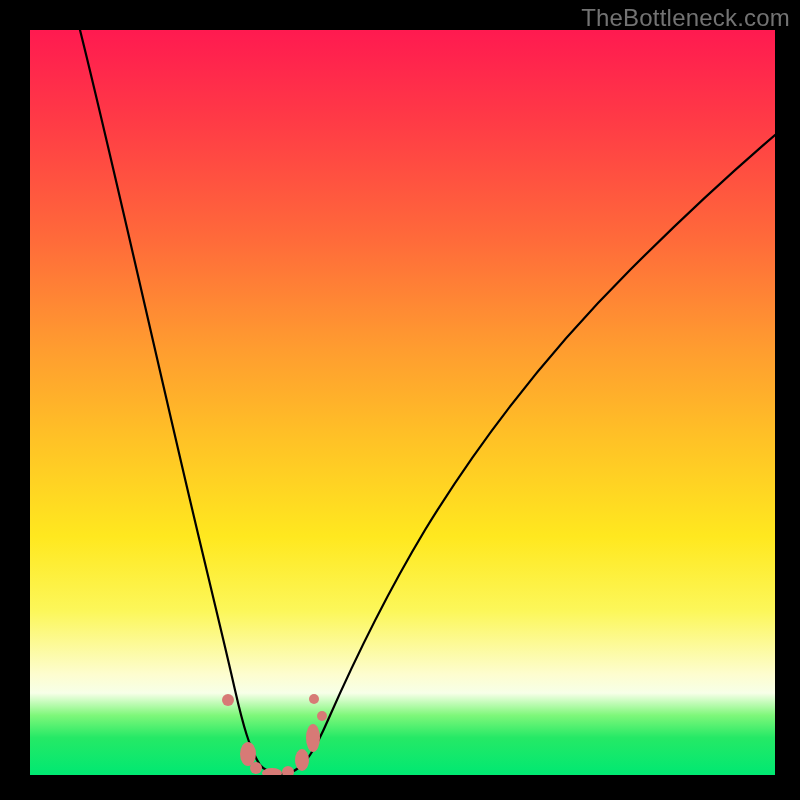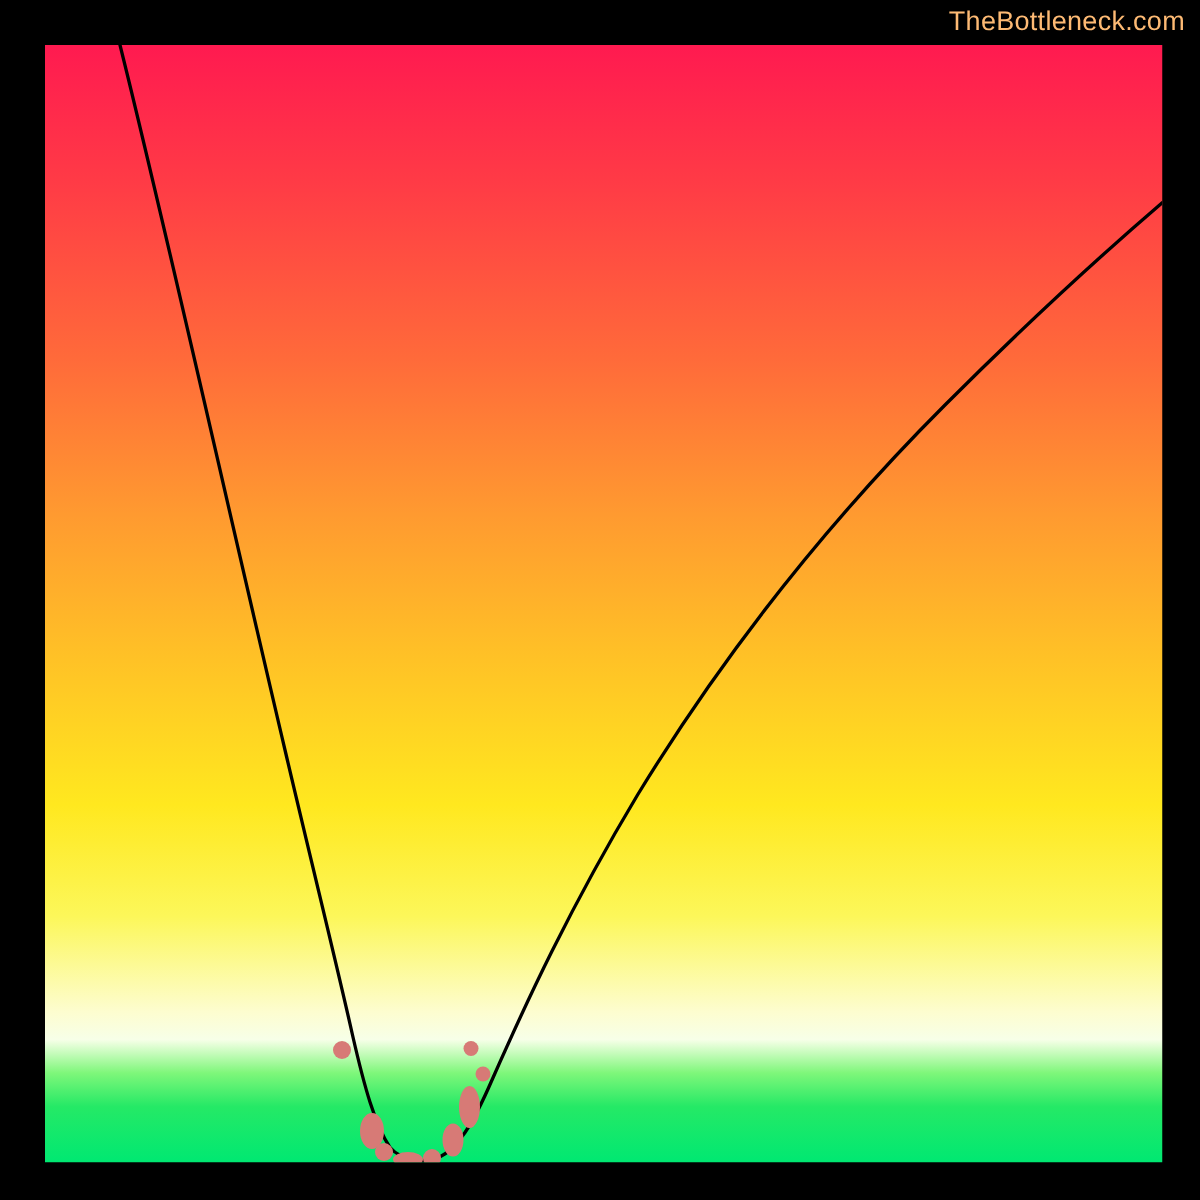--- a/index.html
+++ b/index.html
@@ -14,22 +14,22 @@
   .frame {
     position: relative;
     width: 800px;
     height: 800px;
     background: #000;
   }
   .watermark {
     position: absolute;
     top: 4px;
     right: 10px;
-    color: #fdba74;
-    font-size: 18px;
+    color: #737373;
+    font-size: 24px;
     font-weight: 400;
     letter-spacing: 0.2px;
     z-index: 20;
   }
   .plot {
     position: absolute;
     left: 30px;
     top: 30px;
     width: 745px;
     height: 745px;

